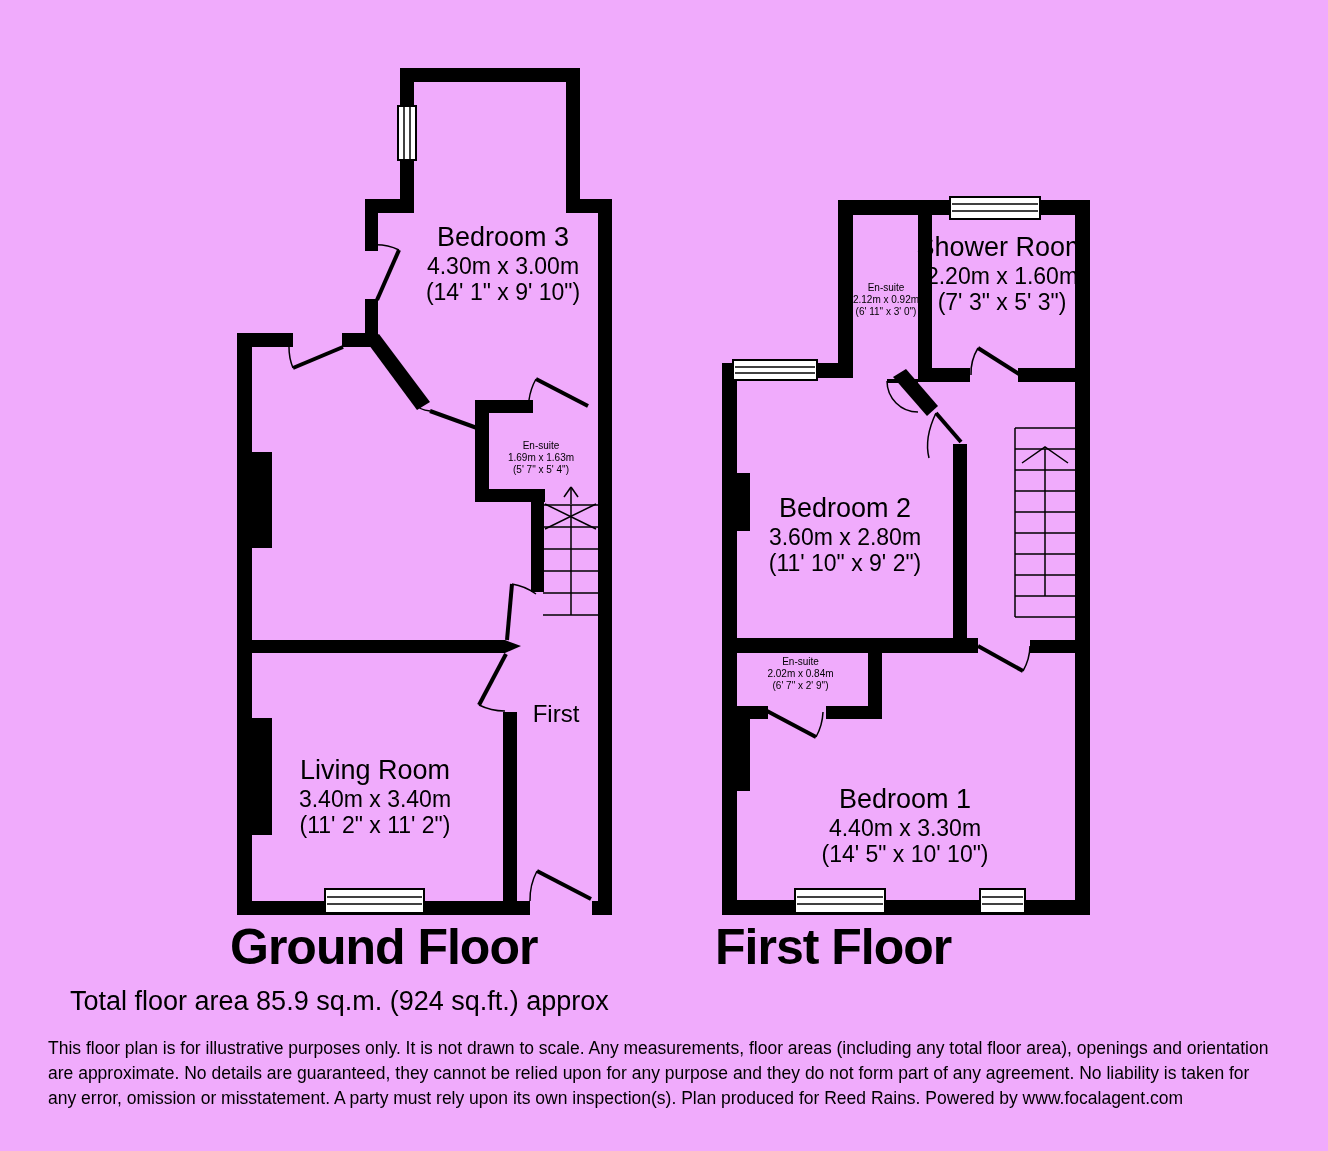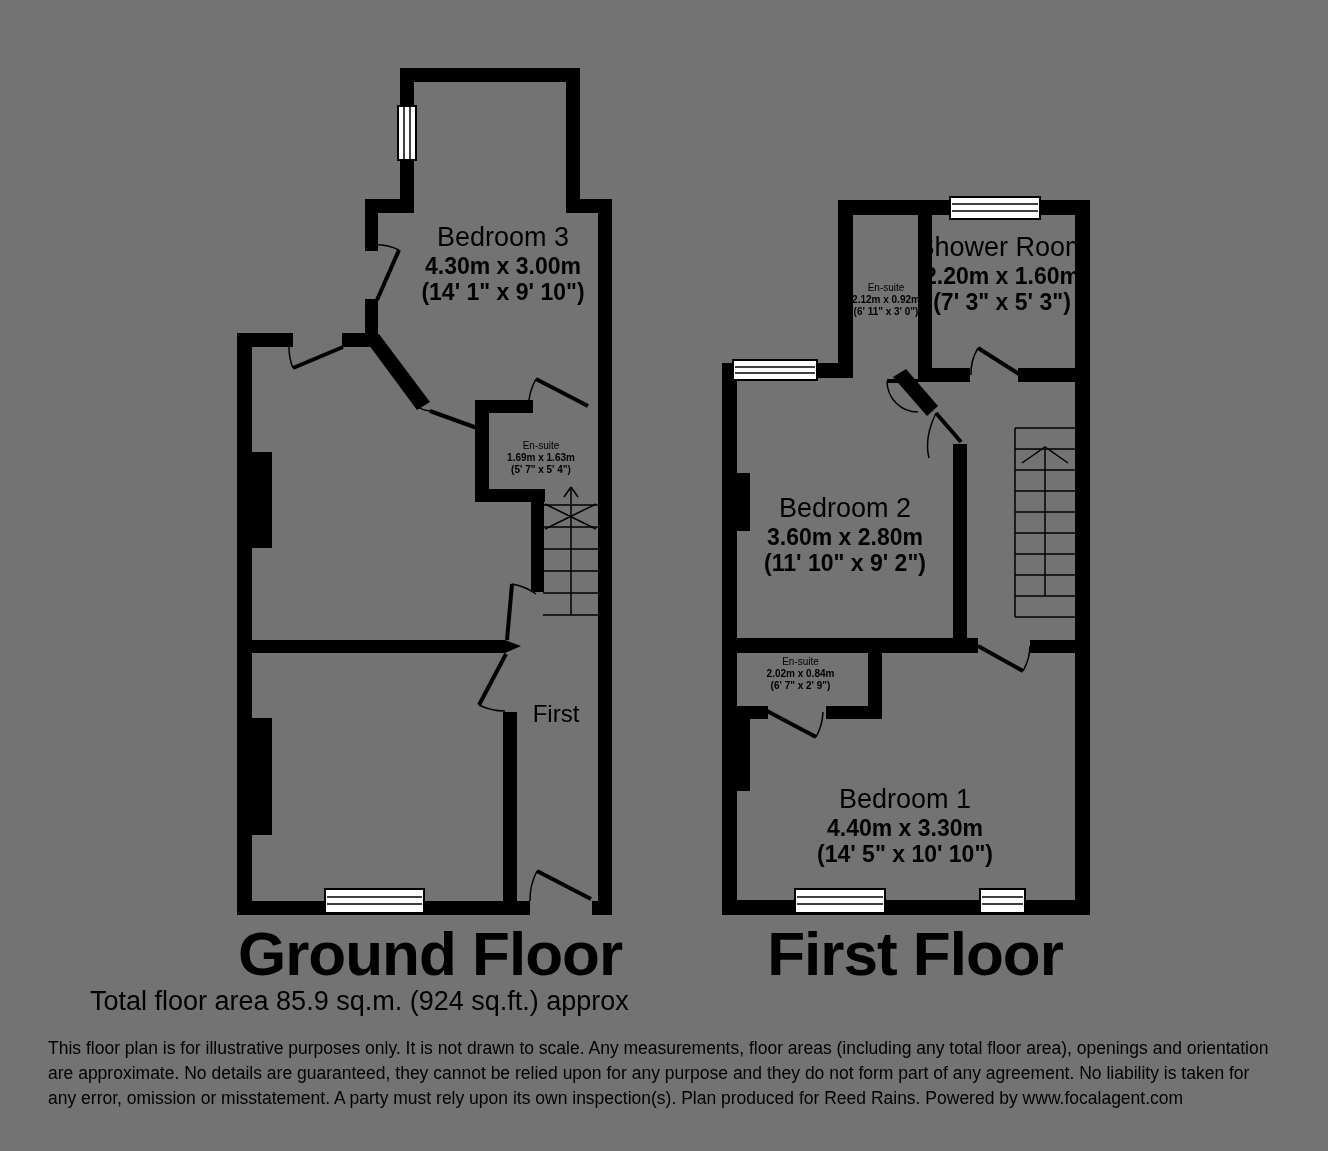--- a/index.html
+++ b/index.html
@@ -1,26 +1,26 @@
 <!DOCTYPE html>
 <html><head>
 <meta charset="utf-8">
 <style>
   html,body{margin:0;padding:0;background:#ffffff;}
-  .plan-page{position:relative;width:1328px;height:1151px;background:#737373;
+  .plan-page{position:relative;width:1328px;height:1151px;background:#f0abfc;
              font-family:"Liberation Sans",sans-serif;color:#000;overflow:hidden;}
   .plan-svg{position:absolute;left:0;top:0;}
   .room-label{position:absolute;text-align:center;}
   .room-name{font-size:27px;line-height:1.14;}
-  .room-dim{font-size:23px;line-height:1.14;font-weight:bold;}
+  .room-dim{font-size:23px;line-height:1.14;}
   .room-label.small .room-name{font-size:10px;line-height:1.2;}
   .room-label.small .room-dim{font-size:10px;line-height:1.2;}
   .hall-label{position:absolute;text-align:center;font-size:24px;}
-  .floor-title{position:absolute;text-align:center;font-size:62px;font-weight:700;letter-spacing:-1px;}
-  .total-area{position:absolute;font-size:27px;margin-left:20px;}
+  .floor-title{position:absolute;font-size:50px;font-weight:700;letter-spacing:-1px;}
+  .total-area{position:absolute;font-size:27px;}
   .disclaimer{position:absolute;font-size:17.5px;line-height:1.42;}
 </style>
 </head>
 <body>
 
 <div class="plan-page">
 
   <svg class="plan-svg" width="1328" height="1151" viewBox="0 0 1328 1151">
 
     <g>
@@ -194,20 +194,25 @@
     <div class="room-dim">(14' 1" x 9' 10")</div>
   </div>
 
 
   <div class="room-label small" style="left:476px;top:440px;width:130px">
     <div class="room-name">En-suite</div>
     <div class="room-dim">1.69m x 1.63m</div>
     <div class="room-dim">(5' 7" x 5' 4")</div>
   </div>
 
+  <div class="room-label" style="left:255px;top:755px;width:240px">
+    <div class="room-name">Living Room</div>
+    <div class="room-dim">3.40m x 3.40m</div>
+    <div class="room-dim">(11' 2" x 11' 2")</div>
+  </div>
 
   <div class="hall-label" style="left:506px;top:700px;width:100px">First</div>
 
   <div class="room-label small" style="left:826px;top:282px;width:120px">
     <div class="room-name">En-suite</div>
     <div class="room-dim">2.12m x 0.92m</div>
     <div class="room-dim">(6' 11" x 3' 0")</div>
   </div>
 
   <div class="room-label" style="left:916px;top:232px;width:172px">

